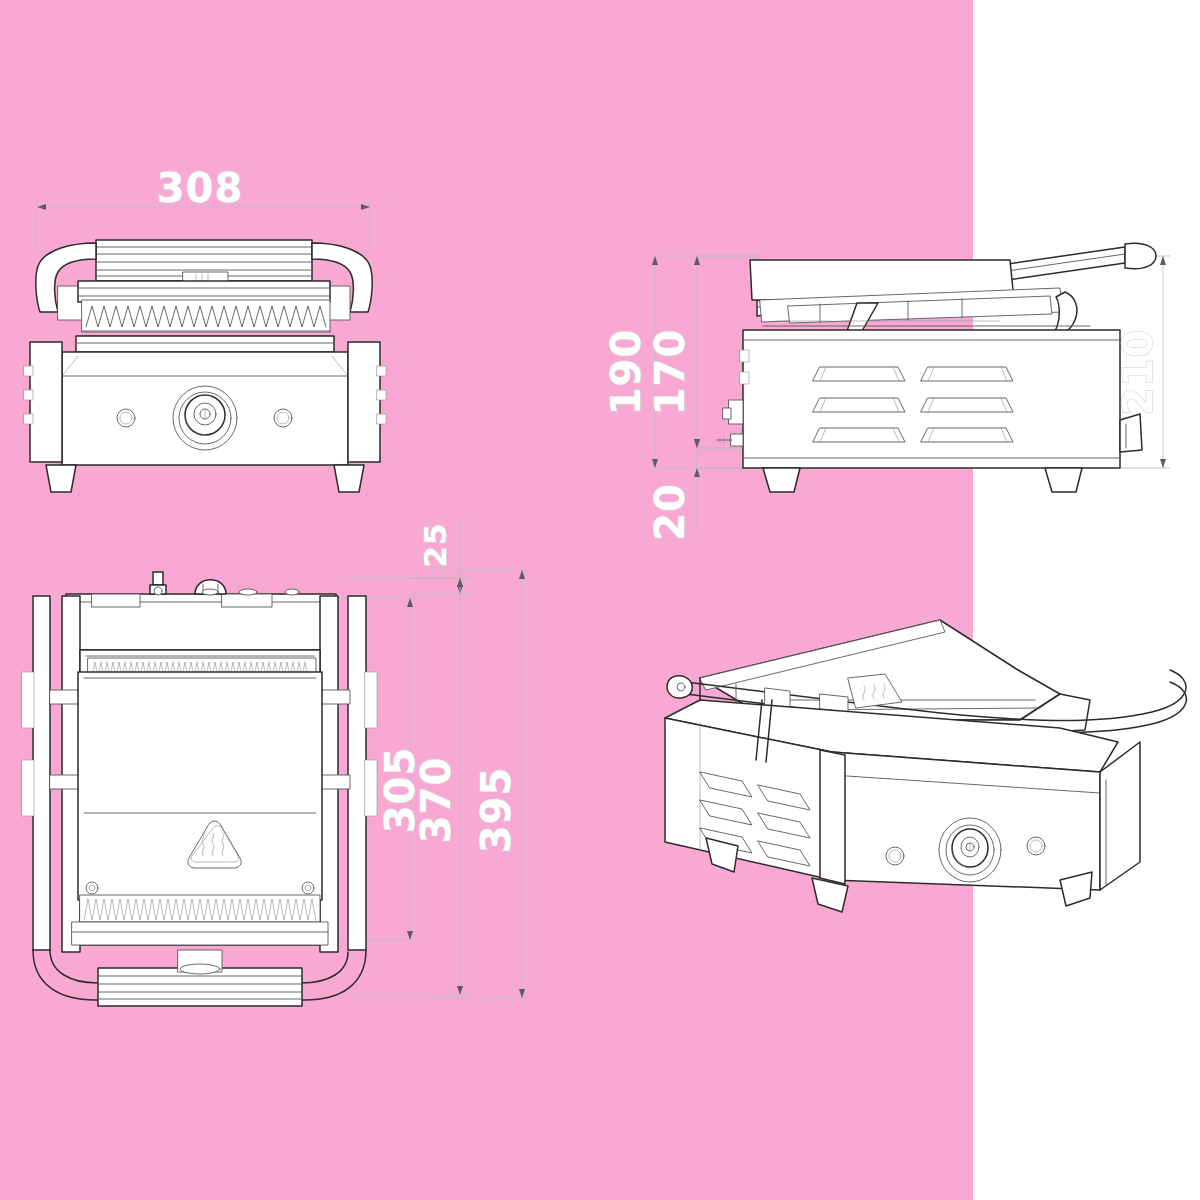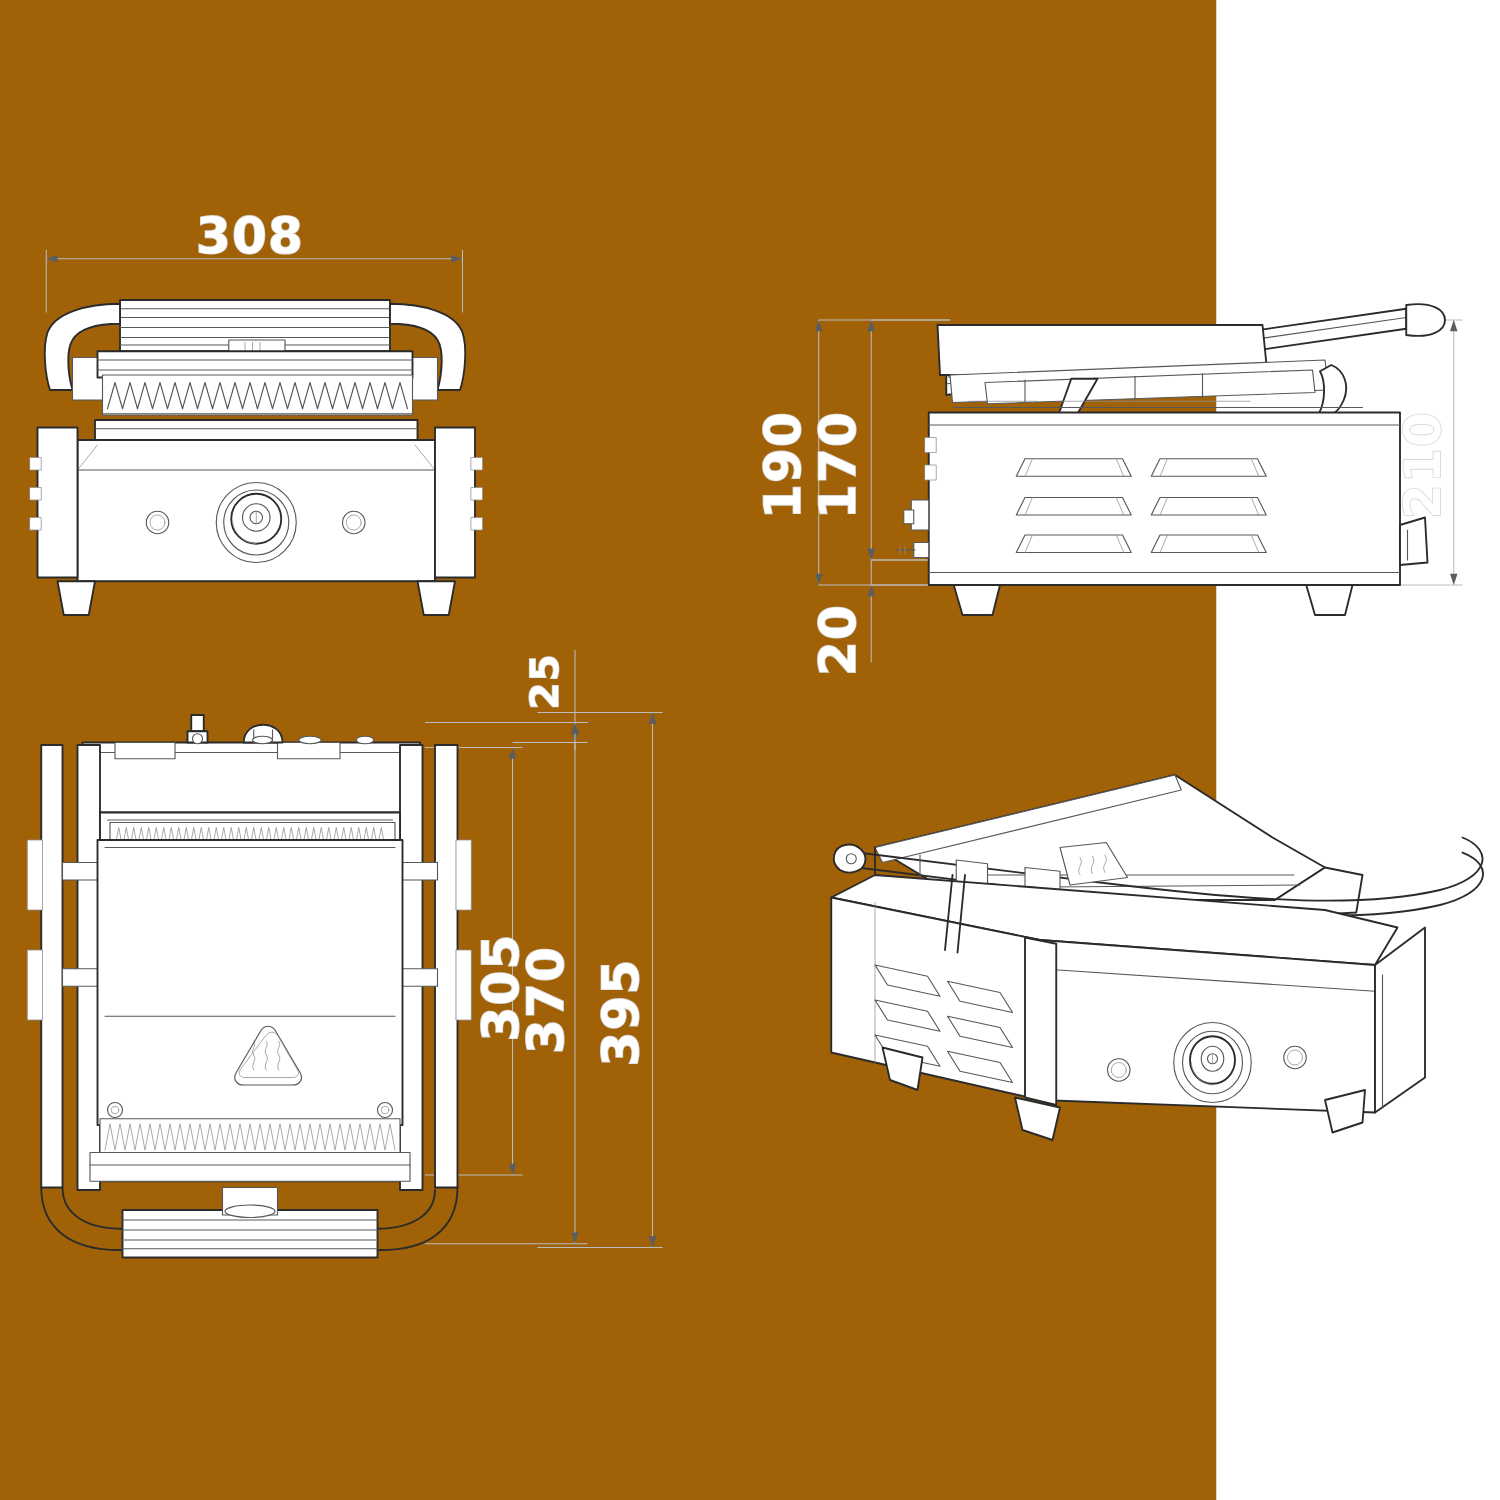--- a/index.html
+++ b/index.html
@@ -14,21 +14,21 @@
     font-family: "Liberation Sans", sans-serif;
     overflow: hidden;
     position: relative;
   }
   #sheet {
     position: absolute;
     left: 0;
     top: 0;
     width: 973px;
     height: 1200px;
-    background: #a16207;
+    background: #f9a8d4;
   }
   svg.drawing {
     display: block;
     width: 1200px;
     height: 1200px;
   }
   .outline {
     fill: none;
     stroke: #2b2b2b;
     stroke-width: 1.5;

